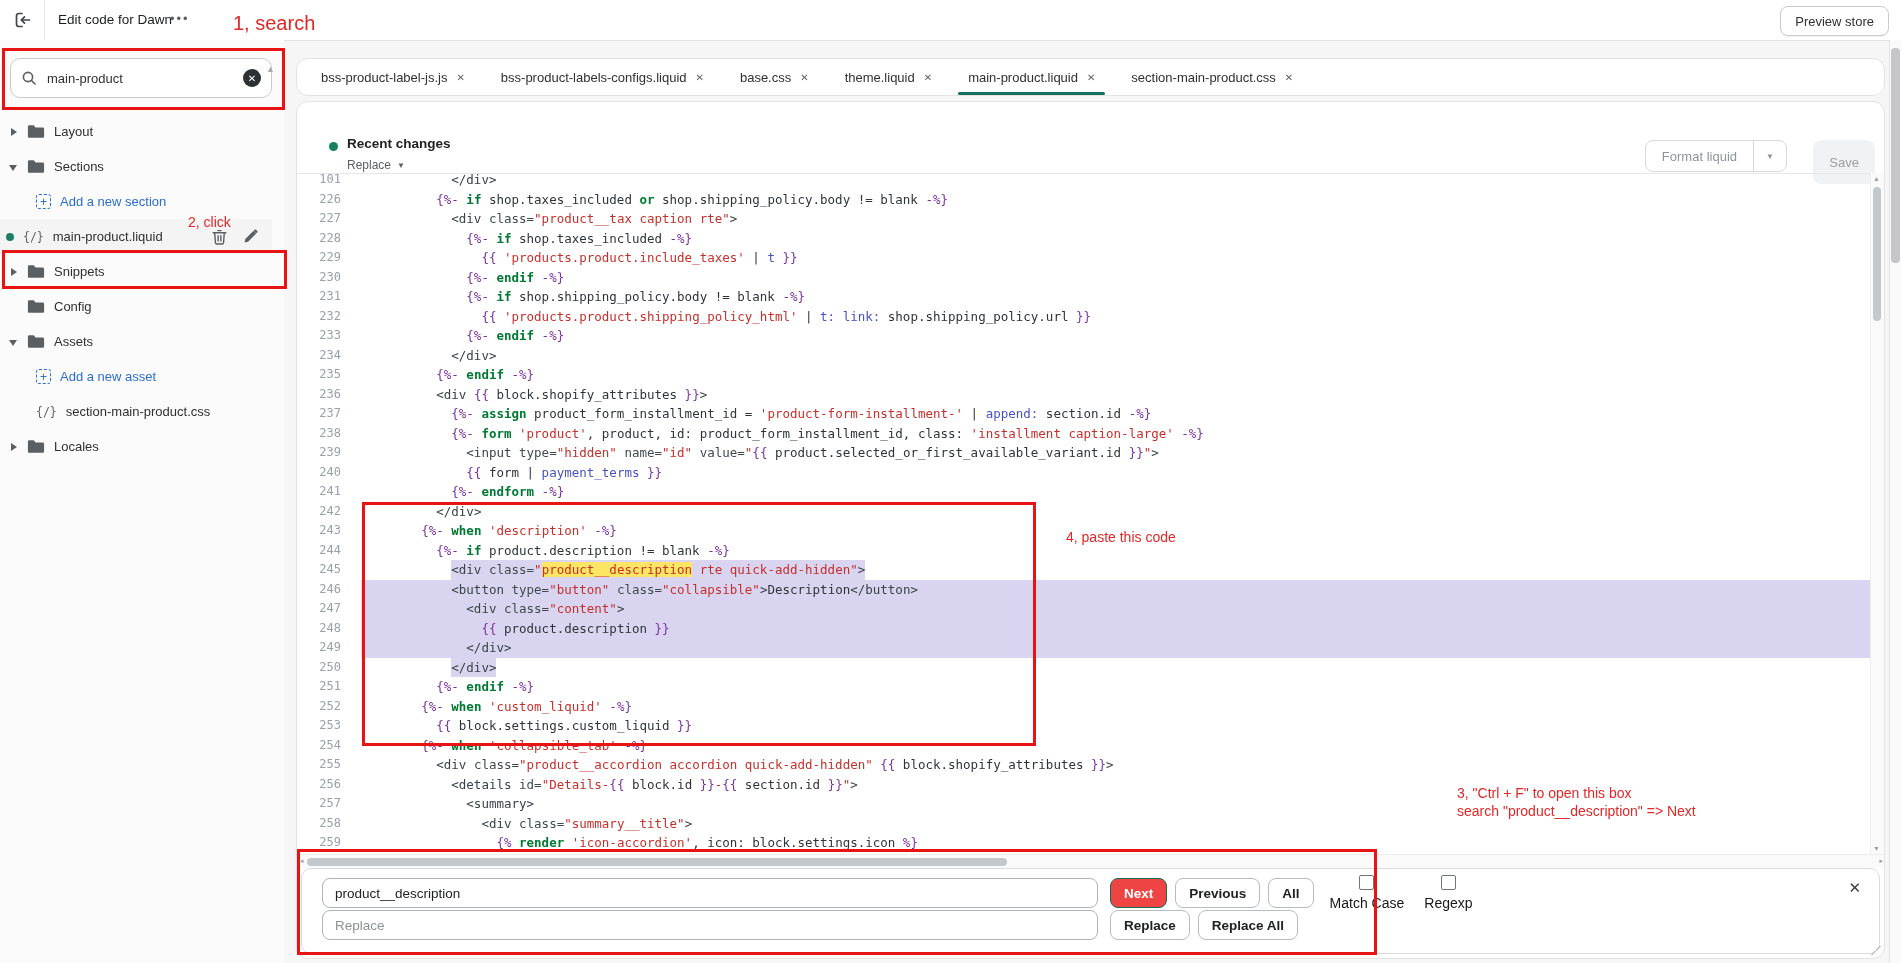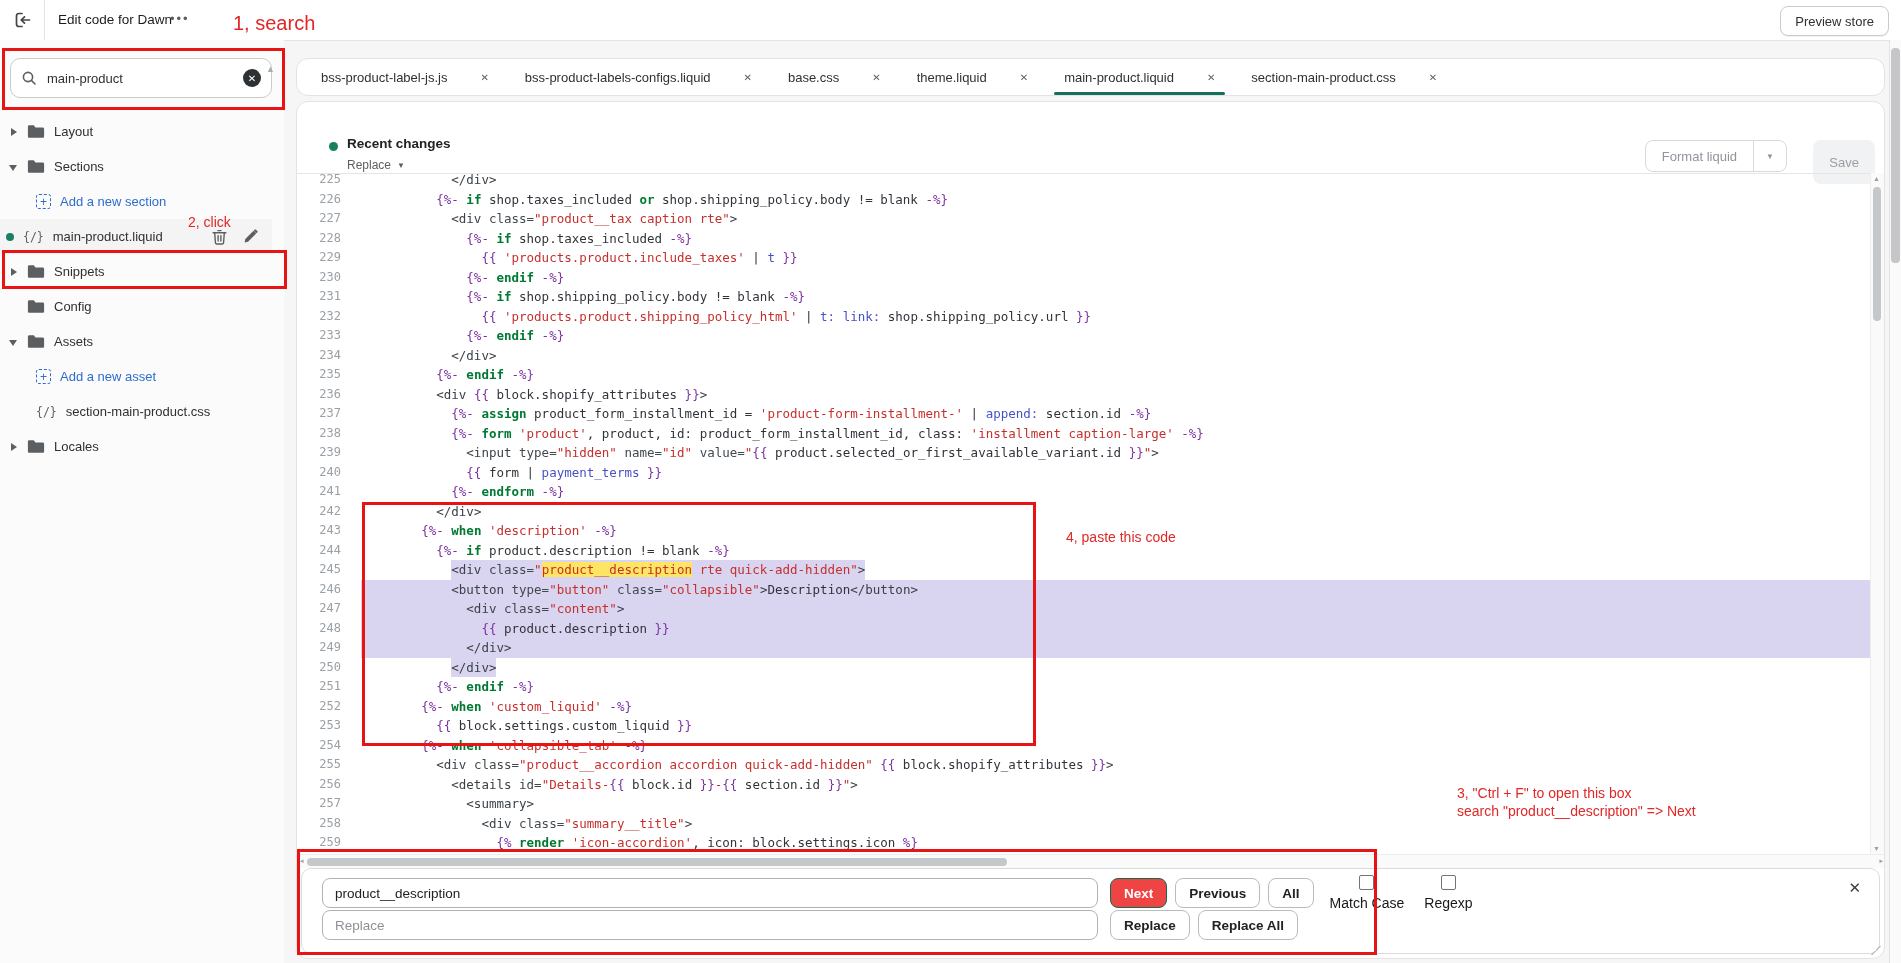--- a/index.html
+++ b/index.html
@@ -35,21 +35,21 @@
       text-align:center;flex:none;box-sizing:border-box;}
   .addlabel{color:#2c6ecb;}
   .braceicon{font-family:"DejaVu Sans Mono",monospace;font-size:11.5px;color:#5c5f62;flex:none;}
   .moddot{width:8px;height:8px;border-radius:50%;background:#1a7f64;flex:none;}
   .rowactions{position:absolute;right:14px;display:flex;gap:16px;align-items:center;}
   .note{position:absolute;color:#e12727;font-size:14px;z-index:60;white-space:nowrap;}
 
   
   .tabcard{position:absolute;left:296px;top:58px;width:1589px;height:38px;background:#fff;border:1px solid #e3e3e5;
       border-radius:12px;box-sizing:border-box;display:flex;align-items:stretch;padding:0 6px;}
-  .tab{display:flex;align-items:center;padding:0 18px;gap:33px;font-size:13px;color:#303030;position:relative;cursor:pointer;}
+  .tab{display:flex;align-items:center;padding:0 18px;gap:9px;font-size:13px;color:#303030;position:relative;cursor:pointer;}
   .tab .x{font-size:10px;color:#5c5f62;}
   .tab.active::after{content:"";position:absolute;left:8px;right:8px;bottom:0;height:3px;background:#15705b;border-radius:2px;}
 
   .editcard{position:absolute;left:296px;top:101px;width:1589px;height:858px;background:#fff;border:1px solid #e3e3e5;
       border-radius:12px;box-sizing:border-box;overflow:hidden;}
   .rc-dot{position:absolute;left:32px;top:40px;width:9px;height:9px;border-radius:50%;background:#17805f;}
   .rc-label{position:absolute;left:50px;top:34px;font-size:13.5px;font-weight:600;color:#202223;}
   .version{position:absolute;left:50px;top:56px;font-size:12px;color:#5c5f62;display:flex;align-items:center;gap:6px;cursor:pointer;}
   .version .v-car{font-size:8px;color:#5c5f62;}
   .formatbtn{position:absolute;right:97px;top:38px;height:30px;display:flex;align-items:center;border:1px solid #d7d9db;
@@ -241,21 +241,21 @@
     <div class="formatbtn">
       <span class="flabel">Format liquid</span>
       <span class="fdiv"></span>
       <span class="fcar">▼</span>
     </div>
     <button class="savebtn">Save</button>
 
     <div class="codewrap">
       <div class="coderows" id="coderows">
           <div class="crow">
-            <span class="gut">225</span>
+            <span class="gut">101</span>
             <span class="cbody"><span class="ind" style="width: 12ch;"></span><span class="toks"><span class="tk-h">&lt;/div&gt;</span></span><span class="fill"></span></span>
           </div>
           <div class="crow">
             <span class="gut">226</span>
             <span class="cbody"><span class="ind" style="width: 10ch;"></span><span class="toks"><span class="tk-t">{%-</span><span class="tk-k"> if</span><span class="tk-v"> shop.taxes_included</span><span class="tk-k"> or</span><span class="tk-v"> shop.shipping_policy.body != blank</span><span class="tk-t"> -%}</span></span><span class="fill"></span></span>
           </div>
           <div class="crow">
             <span class="gut">227</span>
             <span class="cbody"><span class="ind" style="width: 12ch;"></span><span class="toks"><span class="tk-h">&lt;div</span><span class="tk-a"> class=</span><span class="tk-s">"product__tax caption rte"</span><span class="tk-h">&gt;</span></span><span class="fill"></span></span>
           </div>

